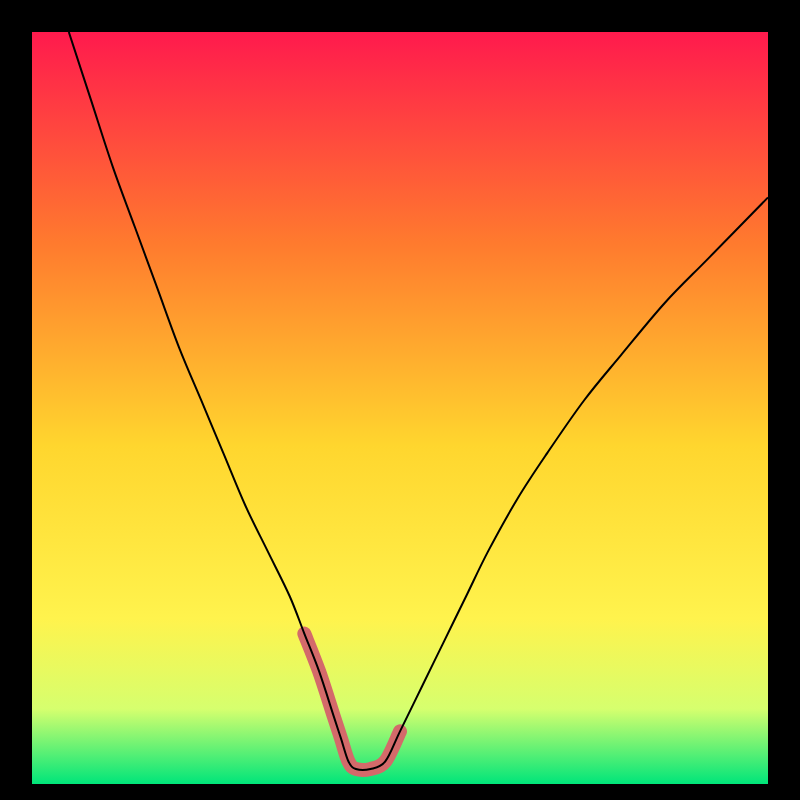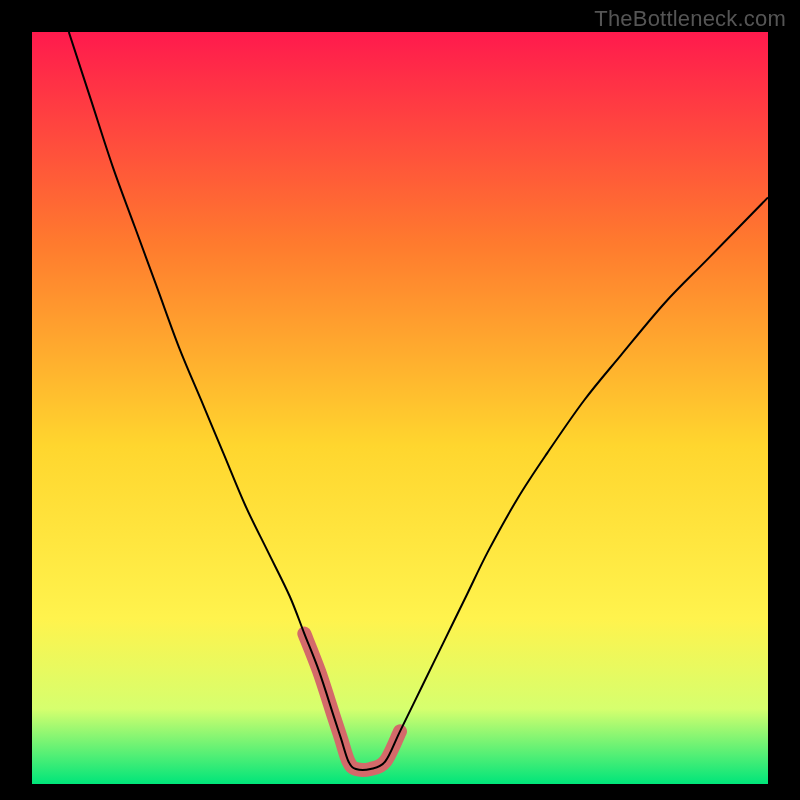--- a/index.html
+++ b/index.html
@@ -42,21 +42,20 @@
     width: 736px;
     height: 752px;
     display: block;
   }
 </style>
 </head>
 <body>
 
 <div class="stage">
 
-  <div class="watermark">TheBottleneck.com</div>
 
   <div class="plot-outer">
     <svg class="plot" viewBox="0 0 736 752" preserveAspectRatio="none">
       <defs>
         <linearGradient id="bg-grad" x1="0" y1="0" x2="0" y2="1">
           <stop offset="0%" stop-color="#ff1a4d"></stop>
           <stop offset="28%" stop-color="#ff7a2e"></stop>
           <stop offset="55%" stop-color="#ffd62e"></stop>
           <stop offset="78%" stop-color="#fff34d"></stop>
           <stop offset="90%" stop-color="#d6ff6e"></stop>

